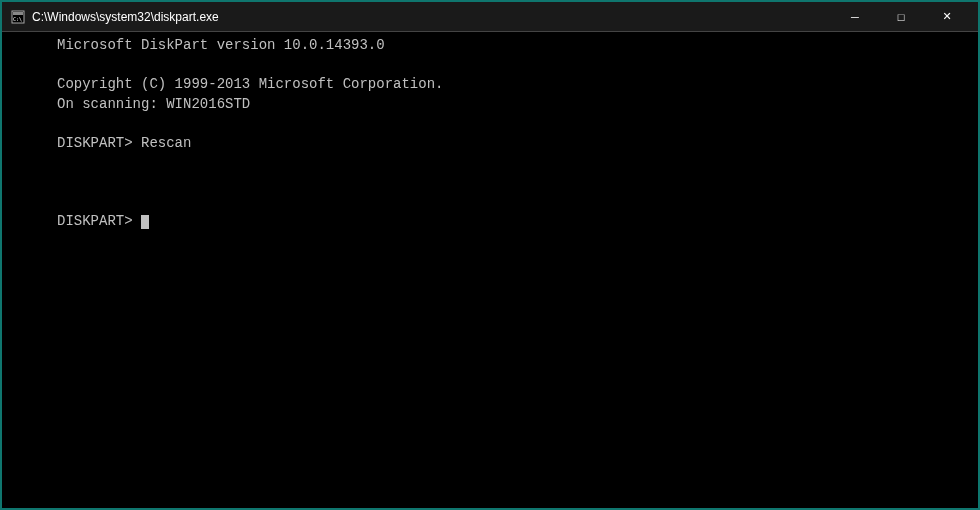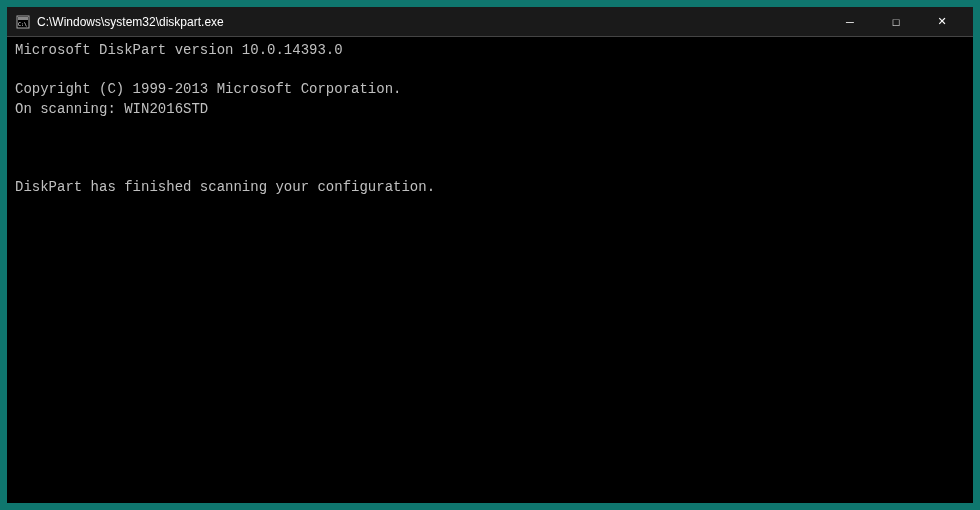--- a/index.html
+++ b/index.html
@@ -14,21 +14,21 @@
       overflow: hidden;
       font-family: 'Courier New', Courier, monospace;
       background: #000;
     }
 
     .window {
       width: 980px;
       height: 510px;
       display: flex;
       flex-direction: column;
-      border: 7px solid #0f766e;
+      border: 2px solid #0f766e;
     }
 
     .titlebar {
       display: flex;
       align-items: center;
       background: #1a1a1a;
       height: 30px;
       padding: 0 8px;
       flex-shrink: 0;
       border-bottom: 1px solid #444;
@@ -86,20 +86,21 @@
       padding: 4px 8px;
       font-size: 14px;
       font-family: 'Courier New', Courier, monospace;
       line-height: 1.4;
       overflow: hidden;
     }
 
     .console-line {
       white-space: pre;
       min-height: 1.4em;
+      margin-left: 47px;
     }
 
     .cursor {
       display: inline-block;
       width: 8px;
       height: 14px;
       background: #c0c0c0;
       vertical-align: text-bottom;
       animation: blink 1s step-end infinite;
     }
@@ -127,18 +128,19 @@
       <div class="control-btn">□</div>
       <div class="control-btn close">✕</div>
     </div>
   </div>
   <div class="console-area" id="console-area">
   <div class="console-line">Microsoft DiskPart version 10.0.14393.0</div>
       <div class="console-line"></div>
       <div class="console-line">Copyright (C) 1999-2013 Microsoft Corporation.</div>
       <div class="console-line">On scanning: WIN2016STD</div>
       <div class="console-line"></div>
+      <div class="console-line">DISKPART&gt; Rescan</div>
       <div class="console-line"></div>
       <div class="console-line"></div>
-      <div class="console-line">DiskPart has finished scanning your configuration.</div>
       <div class="console-line"></div>
+      <div class="console-line">DISKPART&gt; <span class="cursor"></span></div>
     </div>
 </div>
 
 </body></html>

